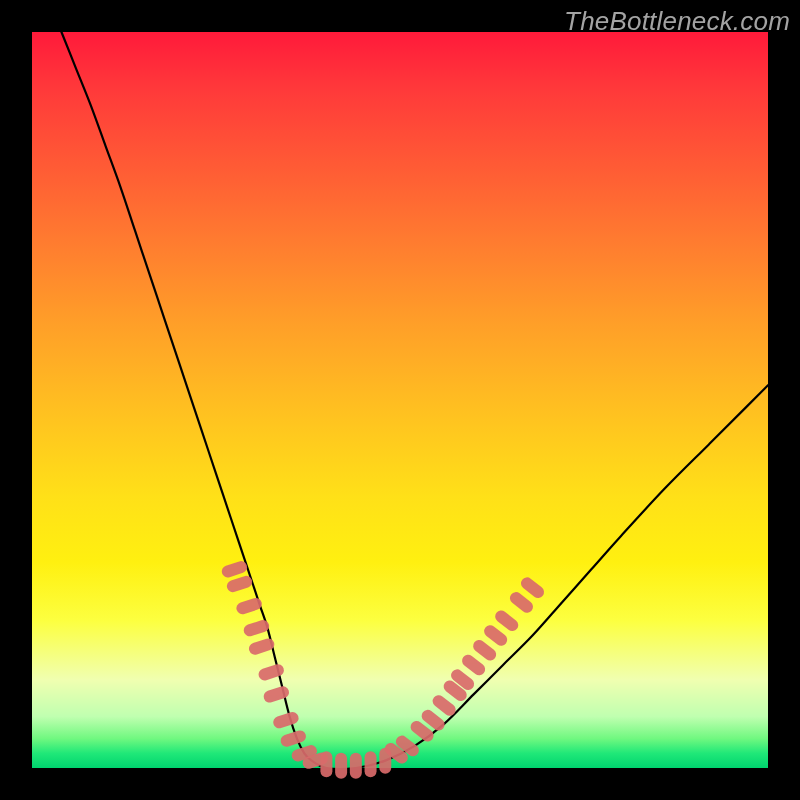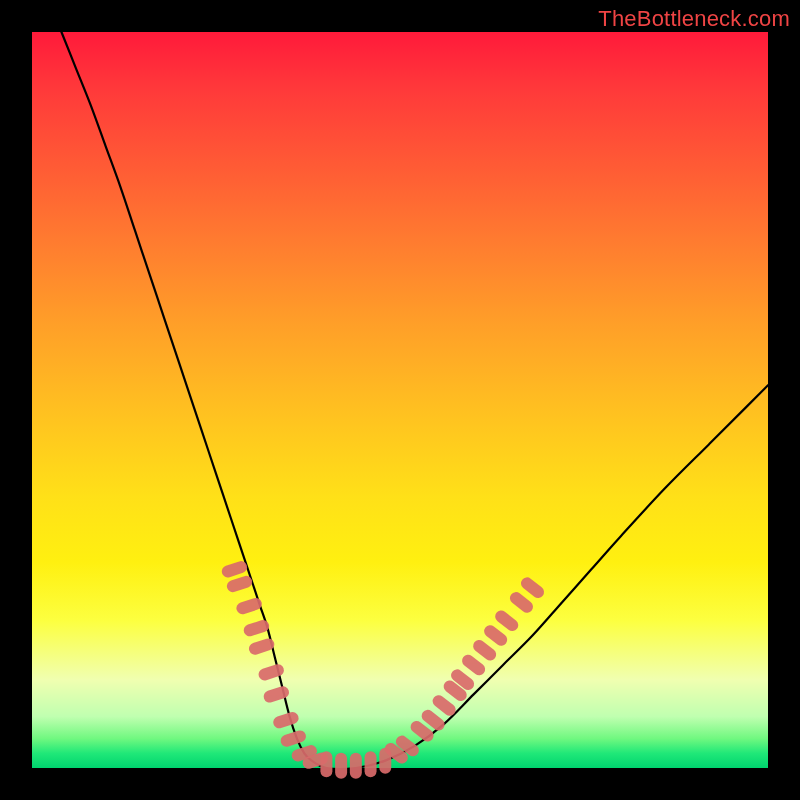--- a/index.html
+++ b/index.html
@@ -39,25 +39,26 @@
       #c0ffb0 93%,
       #70f880 96%,
       #20e878 98%,
       #00d46f 100%
     );
   }
   .watermark {
     position: absolute;
     top: 6px;
     right: 10px;
-    color: #ef4444;
-    font-size: 22px;
+    color: #a3a3a3;
+    font-size: 26px;
     font-weight: 500;
     letter-spacing: 0.2px;
     user-select: none;
+    font-style: italic;
   }
   svg.curve {
     position: absolute;
     top: 0;
     left: 0;
     width: 736px;
     height: 736px;
     overflow: visible;
   }
 </style>

